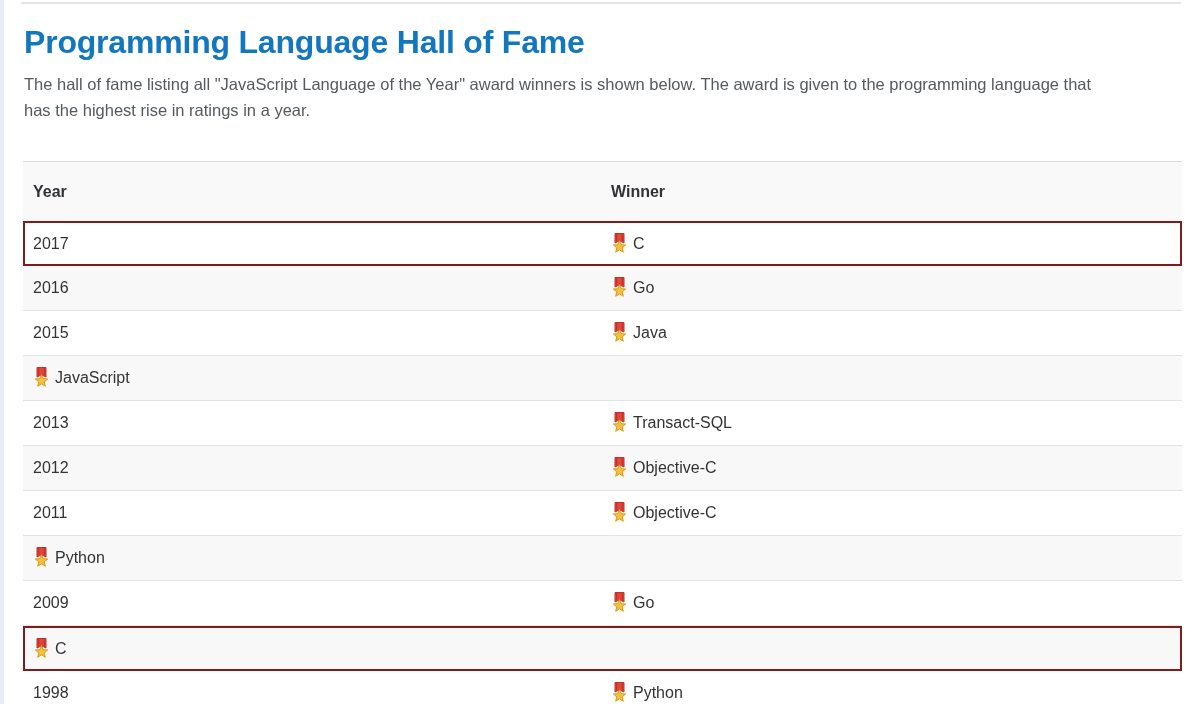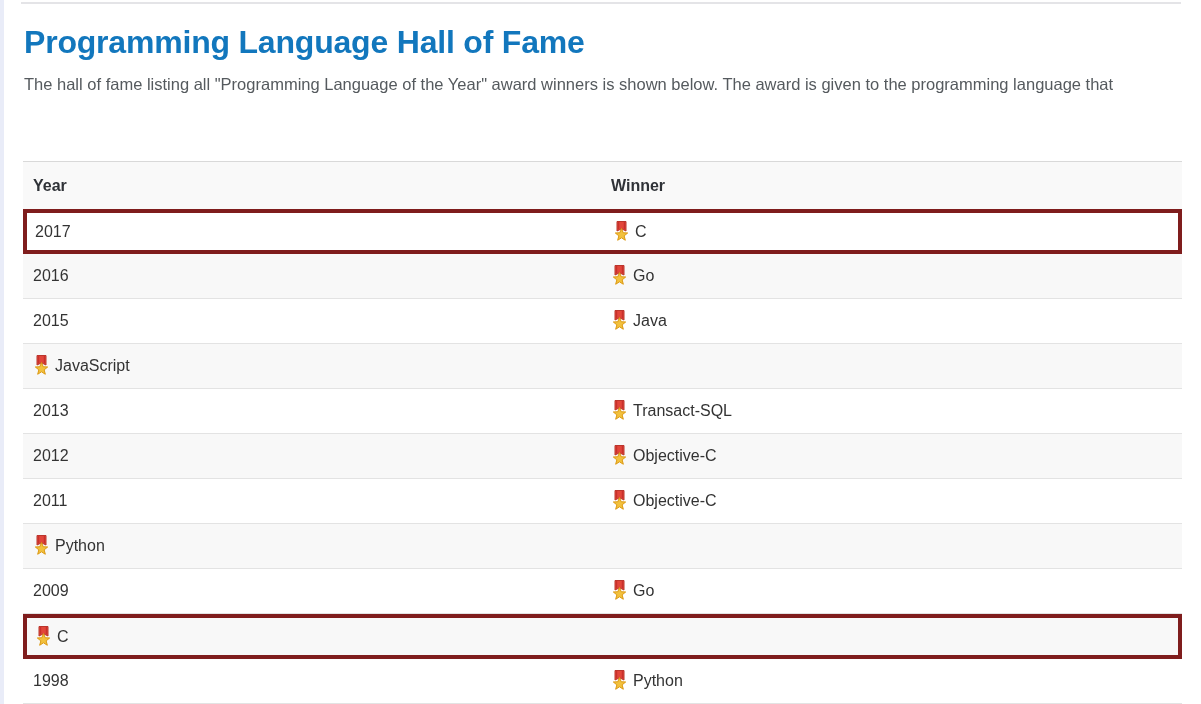--- a/index.html
+++ b/index.html
@@ -33,37 +33,37 @@
     font-size:16.5px; line-height:26px;
     color:#555a5e;
   }
   .hof-table {
     position:absolute; left:23px; top:161px;
     width:1159px;
     font-size:16px; color:#333333;
   }
   .thead {
     box-sizing:border-box;
-    height:48px;
+    height:60px;
     background:#f9f9f9;
     border-top:1px solid #d9d9d9;
     display:flex; align-items:center;
     font-weight:bold; color:#2f3237;
   }
   .th.year { width:578px; padding-left:10px; box-sizing:border-box; }
   .th.winner { padding-left:10px; }
   .tr {
     box-sizing:border-box;
     height:45px;
     display:flex; align-items:center;
     background:#ffffff;
     border-bottom:1px solid #e3e3e3;
   }
   .tr.stripe { background:#f8f8f8;align-items:center; }
-  .tr.highlight { border:4px solid #7f1d1d; }
+  .tr.highlight { border:2px solid #7f1d1d; }
   .td { box-sizing:border-box; }
   .td.year { width:578px; padding-left:10px; }
   .td.winner { display:flex; align-items:center; padding-left:10px; }
   .tr.highlight .td.year { padding-left:8px; }
   .tr.highlight .td.winner { padding-left:8px; }
   .medal {
     display:inline-block;
     width:17px; height:22px;
     margin-right:5px;
     flex:0 0 auto;
@@ -73,21 +73,21 @@
   .tr.partial { height:45px; }
 </style>
 </head>
 <body>
 
 <div class="left-strip"></div>
 <div class="top-line"></div>
 
 <h1 class="title">Programming Language Hall of Fame</h1>
 
-<p class="desc"><span>The hall of fame listing all "Programming Language of the Year" award winners is shown below. The award is given to the programming language that</span><br></p>
+<p class="desc"><span>The hall of fame listing all "JavaScript Language of the Year" award winners is shown below. The award is given to the programming language that</span><br><span>has the highest rise in ratings in a year.</span></p>
 
 <div class="hof-table">
   <div class="thead">
     <div class="th year">Year</div>
     <div class="th winner">Winner</div>
   </div>
   <div id="rows">
       <div class="tr highlight">
     <div class="td year">2017</div>
     <div class="td winner">

